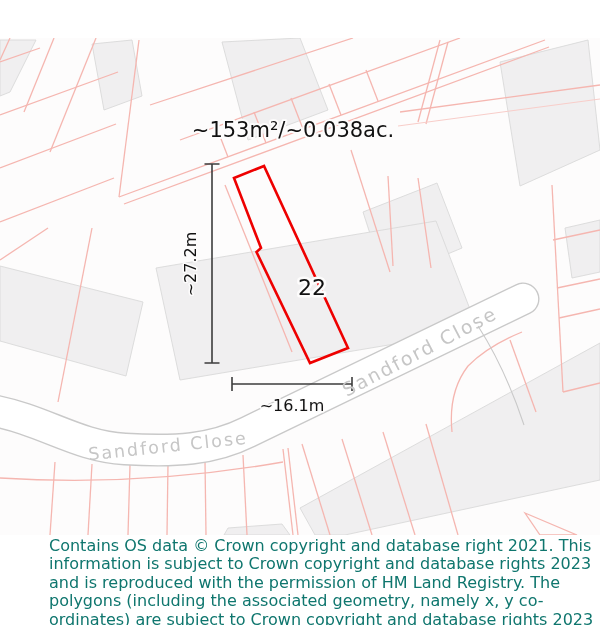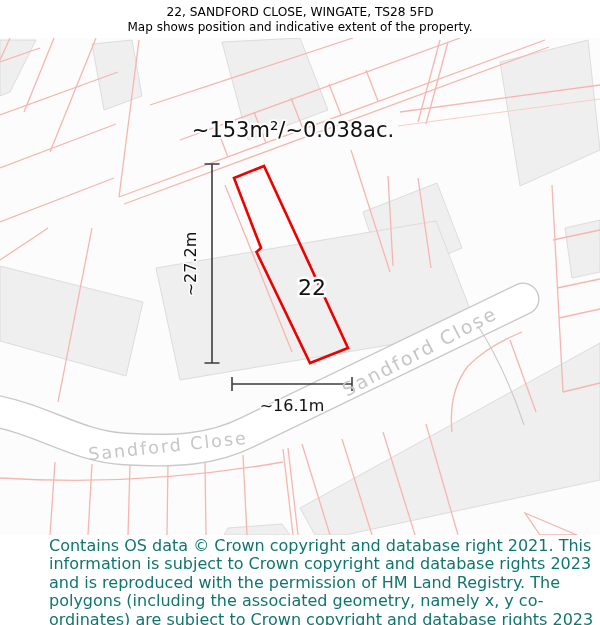--- a/index.html
+++ b/index.html
@@ -40,24 +40,20 @@
   }
   .footer .attr{
     padding:2px 4px 0 4px;font-size:16px;line-height:18.4px;color:#0f766e;margin-left:45px;
   }
 </style>
 </head>
 <body>
 
 <div class="page">
 
-  <div class="header">
-    <div class="title">22, SANDFORD CLOSE, WINGATE, TS28 5FD</div>
-    <div class="subtitle">Map shows position and indicative extent of the property.</div>
-  </div>
 
   <div class="map-wrap">
     <svg width="600" height="497" viewBox="0 38 600 497" xmlns="http://www.w3.org/2000/svg">
 
       <g>
         <polygon class="building" points="0,40 36,40 10,92 0,96"></polygon>
         <polygon class="building" points="92,44 132,40 142,96 104,110"></polygon>
         <polygon class="building" points="222,42 300,38 328,110 248,140"></polygon>
         <polygon class="building" points="500,62 588,40 600,150 520,186"></polygon>
         <polygon class="building" points="363,212 437,183 462,248 385,280"></polygon>

